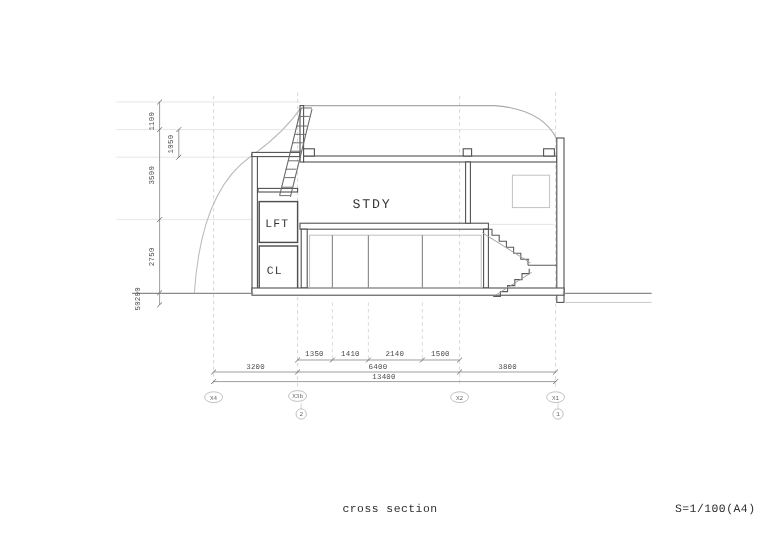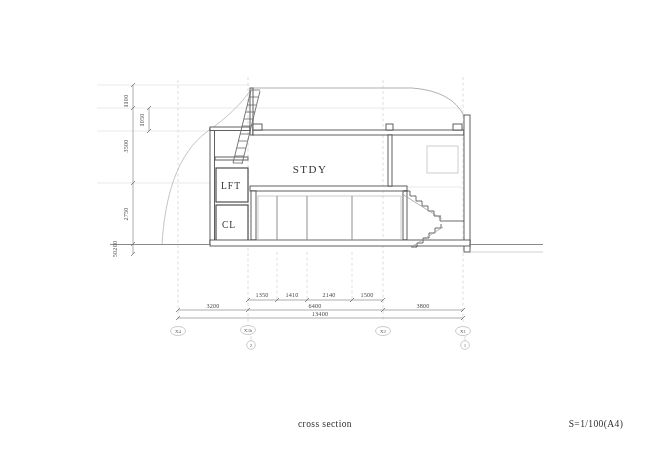--- a/index.html
+++ b/index.html
@@ -1,18 +1,18 @@
 <!DOCTYPE html>
 <html><head>
 <meta charset="utf-8">
 <style>
   html,body{margin:0;padding:0;background:#ffffff;}
   #canvas{
     position:relative;width:650px;height:459px;background:#ffffff;overflow:hidden;
-    font-family:Liberation Serif, serif;
+    font-family:Liberation Mono, monospace;
   }
   svg{display:block}
   text{fill:#3d3d3d;}
   .dim-label{font-size:6.2px;fill:#4a4a4a;letter-spacing:.2px;}
   .room-label{font-size:11px;fill:#333;letter-spacing:1.5px;}
   .room-label-sm{font-size:9.5px;fill:#333;letter-spacing:1px;}
   .bubble-label{font-size:5px;fill:#666;}
   .title-label{font-size:9.5px;fill:#2e2e2e;letter-spacing:.4px;}
 </style>
 </head>

